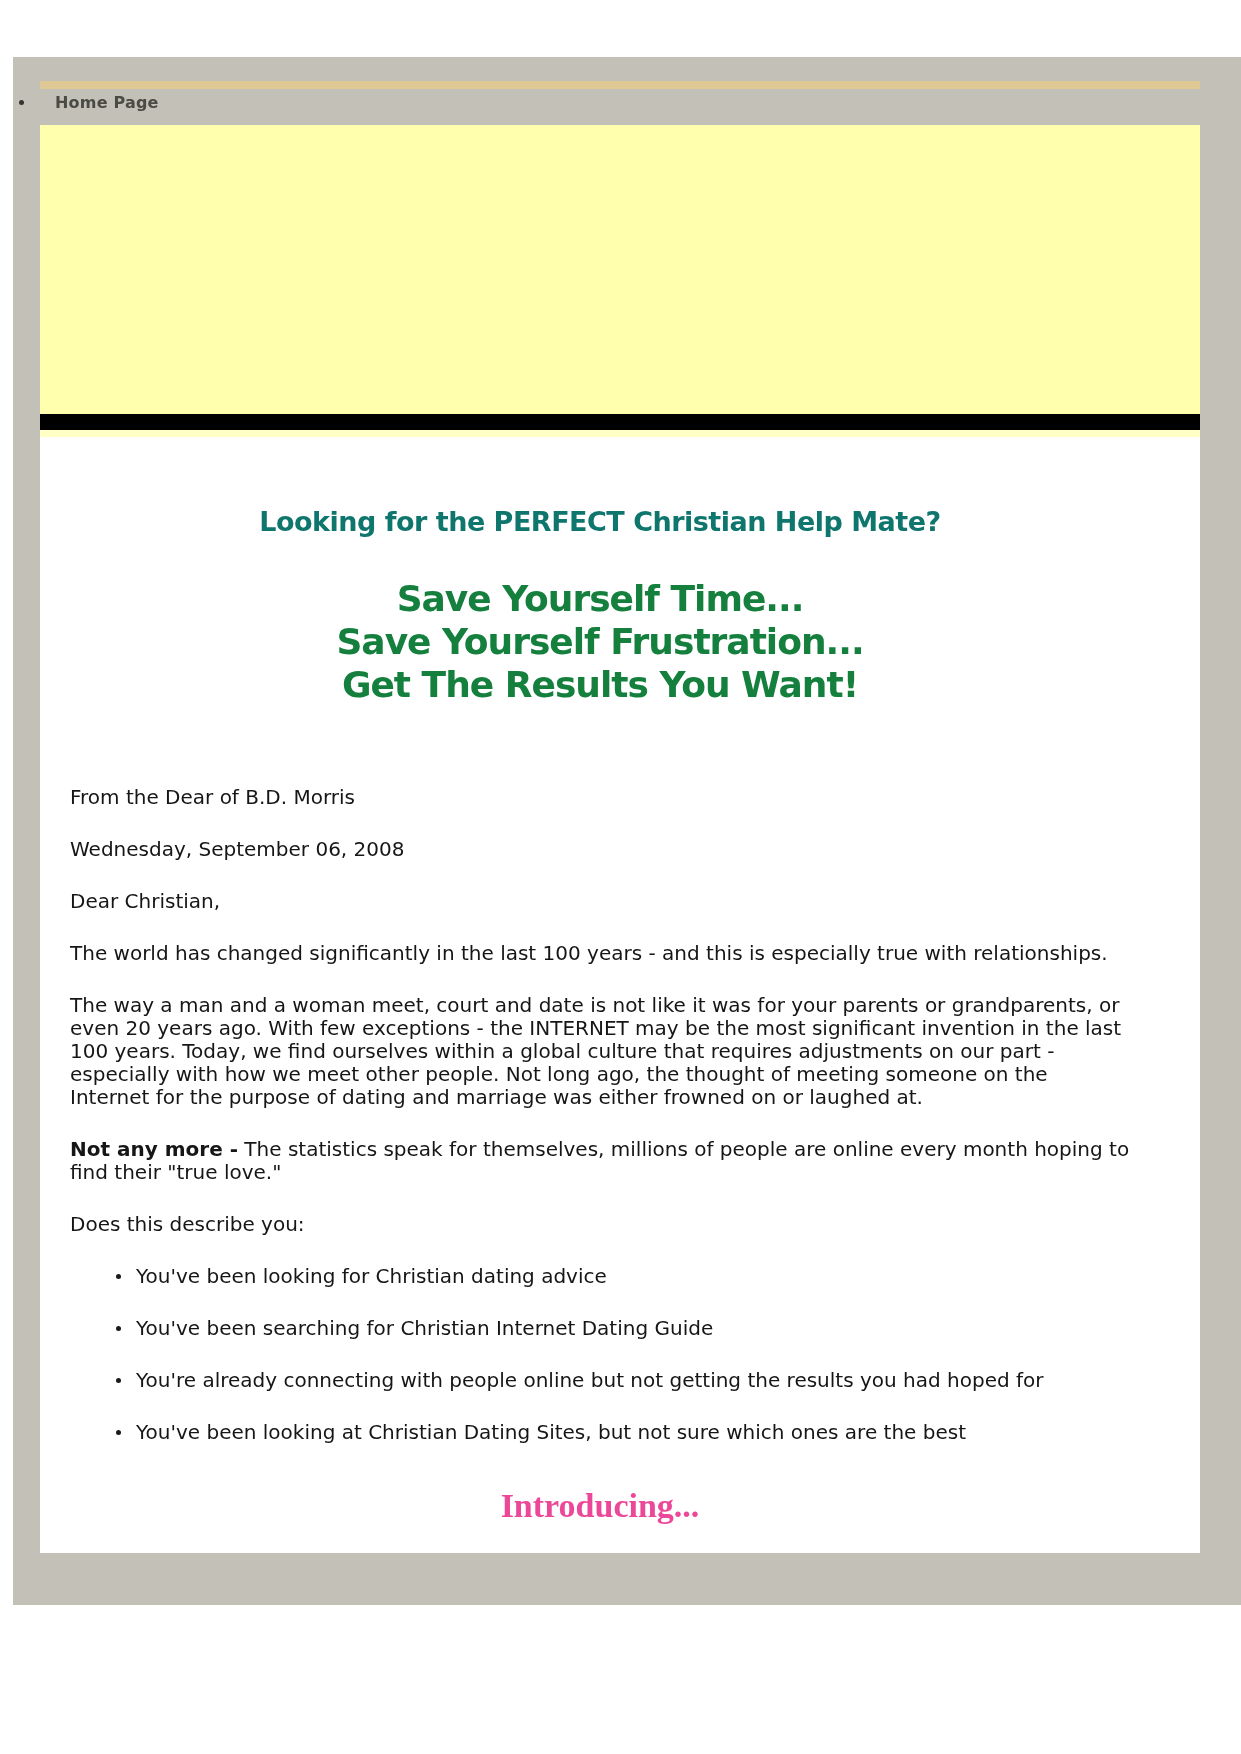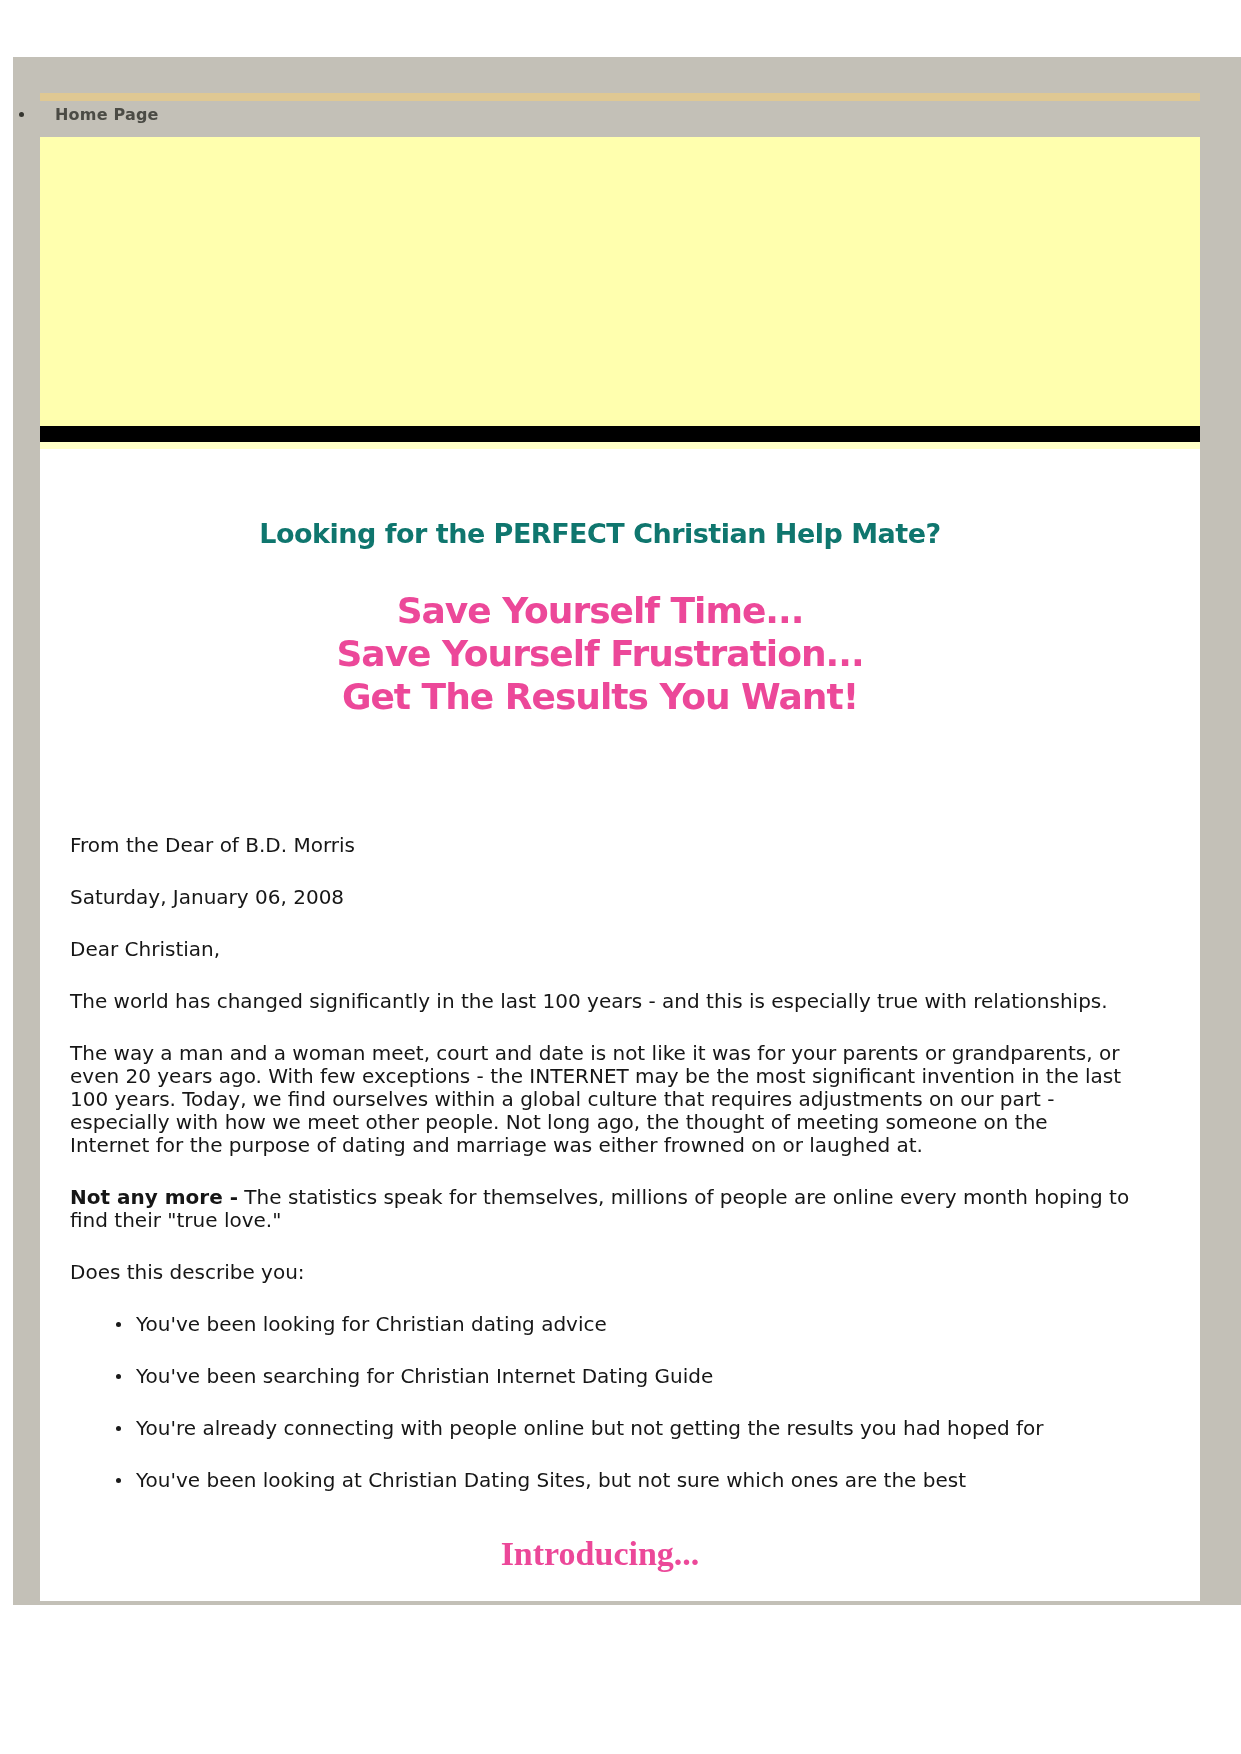--- a/index.html
+++ b/index.html
@@ -7,21 +7,21 @@
     width: 1241px; height: 1754px;
     position: relative; overflow: hidden;
     background: #ffffff;
     font-family: "DejaVu Sans", "Liberation Sans", sans-serif;
   }
   .container {
     position: absolute; left: 13px; top: 57px;
     width: 1228px; height: 1548px;
     background: #c3c0b7;
     box-sizing: border-box;
-    padding: 36px 41px 53px 27px;
+    padding: 24px 41px 53px 27px;
   }
   .tan-bar {
     height: 8px; background: #dfc893;
   }
   .top-nav { position: relative; margin: 4px 0 0 0; height: 19px; }
   .top-nav .dot {
     position: absolute; left: -21px; top: 7px;
     width: 5px; height: 5px; border-radius: 50%;
     background: #35352f;
   }
@@ -41,24 +41,24 @@
     color: #161616;
     font-size: 20px; line-height: 23px;
   }
   .headline {
     margin: 0 0 39px 0;
     font-size: 27px; line-height: 33px; font-weight: bold;
     letter-spacing: -0.5px;
     text-align: center; color: #0f766e;
   }
   .red-head {
-    margin: 0 0 116px 0;
+    margin: 0 0 80px 0;
     font-size: 36px; line-height: 43px; font-weight: bold;
     letter-spacing: -1px;
-    text-align: center; color: #ec4899;
+    text-align: center; color: #15803d;
   }
   .letter p { margin: 0 0 29px 0; }
   .b { font-weight: bold; }
   .u { }
   ul.qualify-list {
     list-style: none;
     margin: 18px 0 0 0; padding: 0 0 0 46px;
   }
   ul.qualify-list li {
     position: relative; padding-left: 20px;
@@ -97,21 +97,21 @@
       <div class="headline">Looking for the PERFECT Christian Help Mate?</div>
 
       <div class="red-head">
         <div>Save Yourself Time...</div>
         <div>Save Yourself Frustration...</div>
         <div>Get The Results You Want!</div>
       </div>
 
       <p>From the Dear of B.D. Morris</p>
 
-      <p>Saturday, January 06, 2008</p>
+      <p>Wednesday, September 06, 2008</p>
 
       <p>Dear Christian,</p>
 
       <p>The world has changed significantly in the last 100 years - and this is especially true with relationships.</p>
 
       <p>The way a man and a woman meet, court and date is not like it was for your parents or grandparents, or even 20 years ago. With few exceptions - the INTERNET may be the most significant invention in the last 100 years. Today, we find ourselves within a global culture that requires adjustments on our part - especially with how we meet other people. Not long ago, the thought of meeting someone on the Internet for the purpose of dating and marriage was either frowned on or laughed at.</p>
 
       <p><span class="b">Not any more -</span><span> The statistics speak for themselves, </span><span class="u">millions</span><span> of people are online every month hoping to find their "true love."</span></p>
 
       <p>Does this describe you:</p>

